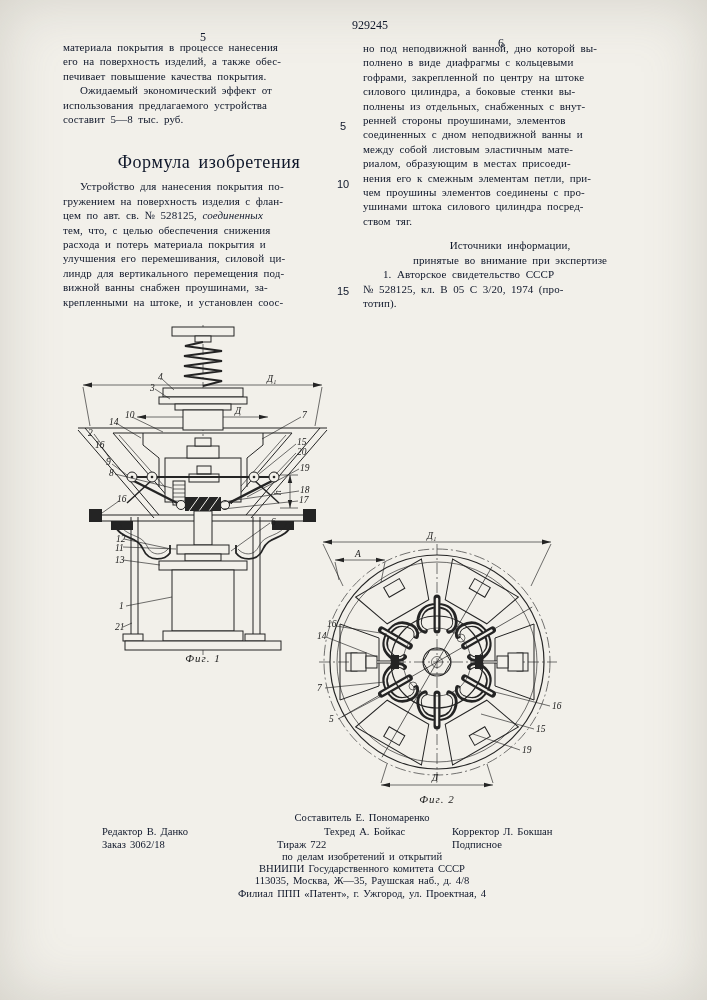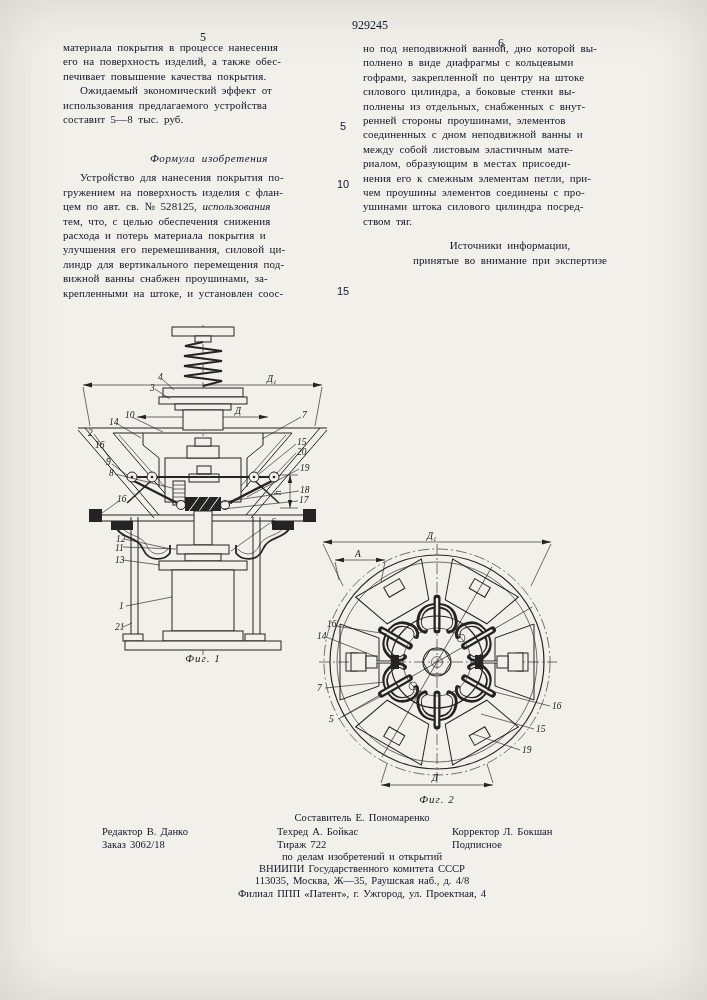--- a/index.html
+++ b/index.html
@@ -11,21 +11,21 @@
   }
   .abs{position:absolute;}
   .txt{
     font-size:11px;line-height:14.4px;white-space:pre-line;
     word-spacing:2.6px;letter-spacing:.1px;text-align:left;
   }
   .center{text-align:center;}
   .ital{font-style:italic;}
   .pgnum{font-size:12px;}
   .marginnum{font-size:11px;font-family:"Liberation Sans",sans-serif;}
-  .heading{font-style:italic;font-size:11px;letter-spacing:.6px;word-spacing:3px;}
+  .heading{font-size:18px;letter-spacing:.6px;word-spacing:3px;}
   .footer-small{font-size:10.6px;line-height:12.3px;word-spacing:1.5px;}
   .indent{text-indent:17px;}
   
   svg{overflow:visible;}
   .s1{stroke:#242424;fill:none;stroke-width:1;}
   .thin{stroke:#242424;fill:none;stroke-width:.65;}
   .cl{stroke:#3a3a3a;fill:none;stroke-width:.7;stroke-dasharray:11 3 2 3;}
   .bgf{fill:#f2f0ea;}
   .fb{fill:#242424;stroke:none;}
   .blk{stroke:#242424;fill:none;}
@@ -49,21 +49,21 @@
   <div class="abs" style="left:63px;top:40px;width:292px;">
     <div class="txt">материала покрытия в процессе нанесения
 его на поверхность изделий, а также обес-
 печивает повышение качества покрытия.</div>
     <div class="txt indent">Ожидаемый экономический эффект от
 использования предлагаемого устройства
 составит 5—8 тыс. руб.</div>
     <div class="heading center" style="margin-top:26px;margin-bottom:6px;">Формула изобретения</div>
     <div class="txt indent"><span>Устройство для нанесения покрытия по-
 гружением на поверхность изделия с флан-
-цем по авт. св. № 528125, </span><span class="ital">использования</span><span>
+цем по авт. св. № 528125, </span><span class="ital">соединенных</span><span>
 тем, что, с целью обеспечения снижения
 расхода и потерь материала покрытия и
 улучшения его перемешивания, силовой ци-
 линдр для вертикального перемещения под-
 вижной ванны снабжен проушинами, за-
 крепленными на штоке, и установлен соос-</span></div>
   </div>
 
   <div class="abs" style="left:363px;top:41px;width:294px;">
     <div class="txt">но под неподвижной ванной, дно которой вы-
@@ -74,20 +74,23 @@
 ренней стороны проушинами, элементов
 соединенных с дном неподвижной ванны и
 между собой листовым эластичным мате-
 риалом, образующим в местах присоеди-
 нения его к смежным элементам петли, при-
 чем проушины элементов соединены с про-
 ушинами штока силового цилиндра посред-
 ством тяг.</div>
     <div class="txt center" style="margin-top:10px;">Источники информации,</div>
     <div class="txt center">принятые во внимание при экспертизе</div>
+    <div class="txt" style="text-indent:20px;">1. Авторское свидетельство СССР
+№ 528125, кл. В 05 С 3/20, 1974 (про-
+тотип).</div>
   </div>
 
   <svg class="abs" style="left:75px;top:325px;" width="255" height="345" viewBox="0 0 255 345">
 
     <line class="cl" x1="128" y1="0" x2="128" y2="330"></line>
 
     <line class="thin" x1="8" y1="60" x2="247" y2="60"></line>
     <polygon class="fb" points="8,60 17,57.6 17,62.4"></polygon>
       <polygon class="fb" points="247,60 238,57.6 238,62.4"></polygon>
     <line class="thin" x1="8" y1="62" x2="15" y2="101"></line>
@@ -394,21 +397,21 @@
       <text class="lbl" x="221" y="202">15</text>
       <text class="lbl" x="207" y="223">19</text>
     </g>
     <text class="cap" x="122" y="273" text-anchor="middle">Фиг. 2</text>
   </svg>
 
   <div class="abs" style="left:95px;top:812px;width:520px;margin-left:7px;">
     <div class="footer-small center">Составитель Е. Пономаренко</div>
     <div style="display:flex;margin-top:2px;">
       <div class="footer-small" style="width:175px;">Редактор В. Данко</div>
-      <div class="footer-small" style="width:175px;">Техред А. Бойкас</div>
+      <div class="footer-small" style="width:175px;text-align:center;">Техред А. Бойкас</div>
       <div class="footer-small" style="width:170px;">Корректор Л. Бокшан</div>
     </div>
     <div style="display:flex;">
       <div class="footer-small" style="width:175px;">Заказ 3062/18</div>
       <div class="footer-small" style="width:175px;">Тираж 722</div>
       <div class="footer-small" style="width:170px;">Подписное</div>
     </div>
     <div class="footer-small center">по  делам  изобретений  и  открытий</div>
     <div class="footer-small center">ВНИИПИ  Государственного  комитета  СССР</div>
     <div class="footer-small center">113035,  Москва,  Ж—35,  Раушская  наб.,  д.  4/8</div>

